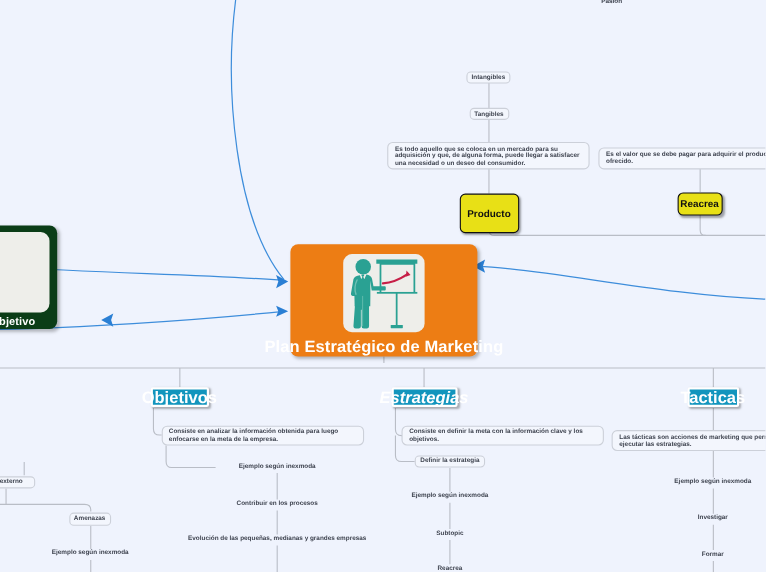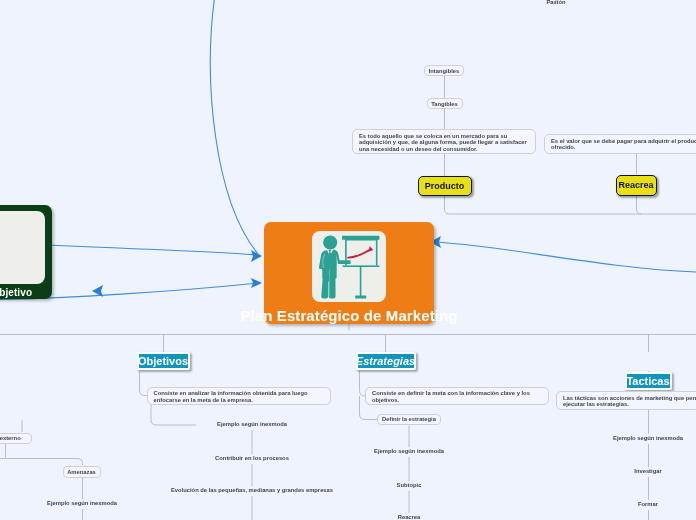--- a/index.html
+++ b/index.html
@@ -30,21 +30,21 @@
   
   .pill-yellow{
     background:#e8e016;border:1.6px solid #111;border-radius:5px;
     color:#111;font-weight:bold;font-size:9px;
     display:flex;align-items:center;justify-content:center;
     box-shadow:1.5px 1.5px 2px rgba(0,0,0,.35);
   }
   
   .pill-teal{
     background:#1295bd;border:2px solid #ffffff;border-radius:2px;
-    color:#ffffff;font-weight:bold;font-size:11px;
+    color:#ffffff;font-weight:bold;font-size:15px;
     display:flex;align-items:center;justify-content:center;
     box-shadow:1.5px 1.5px 2px rgba(0,0,0,.3);
   }
   
   .bignode{border-radius:7px;display:flex;flex-direction:column;align-items:center;
            box-shadow:2px 2px 3px rgba(0,0,0,.25);}
   .bignode .pane{background:#eeeeea;border-radius:8px;overflow:hidden;}
   .bignode .cap{color:#ffffff;font-weight:bold;font-size:15px;letter-spacing:.1px;white-space:nowrap;}
 </style>
 </head>
@@ -150,21 +150,21 @@
 
   <div class="node topic" style="left:424px;top:65px;width:40px;height:11px;">
     <span>Intangibles</span>
   </div>
   <div class="node topic" style="left:426.5px;top:98px;width:36px;height:11px;">
     <span>Tangibles</span>
   </div>
   <div class="node desc" style="left:352px;top:129px;width:184px;height:25px;">
     <span>Es todo aquello que se coloca en un mercado para su adquisición y que, de alguna forma, puede llegar a satisfacer una necesidad o un deseo del consumidor.</span>
   </div>
-  <div class="node pill-yellow" style="left:417.5px;top:175.5px;width:54px;height:20px;text-align:right;">
+  <div class="node pill-yellow" style="left:417.5px;top:175.5px;width:54px;height:36px;text-align:right;">
     <span>Producto</span>
   </div>
   <div class="node desc" style="left:544px;top:134px;width:200px;height:20px;">
     <span>Es el valor que se debe pagar  para adquirir el producto o servicio ofrecido.</span>
   </div>
   <div class="node pill-yellow" style="left:615.5px;top:174.5px;width:41px;height:21px;">
     <span>Reacrea</span>
   </div>
 
   <div class="node pill-teal" style="left:136.5px;top:352px;width:53px;height:18px;">
@@ -195,21 +195,21 @@
   <div class="node lbl" style="left:349px;top:447px;width:120px;">
     <span>Ejemplo según inexmoda</span>
   </div>
   <div class="node lbl" style="left:349px;top:481px;width:120px;">
     <span>Subtopic</span>
   </div>
   <div class="node lbl" style="left:349px;top:513px;width:120px;">
     <span>Reacrea</span>
   </div>
 
-  <div class="node pill-teal" style="left:624.5px;top:372px;width:47px;height:18px;">
+  <div class="node pill-teal" style="left:624.5px;top:352px;width:47px;height:18px;">
     <span>Tacticas</span>
   </div>
   <div class="node desc" style="left:556px;top:391px;width:184px;height:19px;">
     <span>Las tácticas son acciones de marketing que permiten ejecutar las estrategias.</span>
   </div>
   <div class="node lbl" style="left:588px;top:434px;width:120px;">
     <span>Ejemplo según inexmoda</span>
   </div>
   <div class="node lbl" style="left:588px;top:467px;width:120px;">
     <span>Investigar</span>

